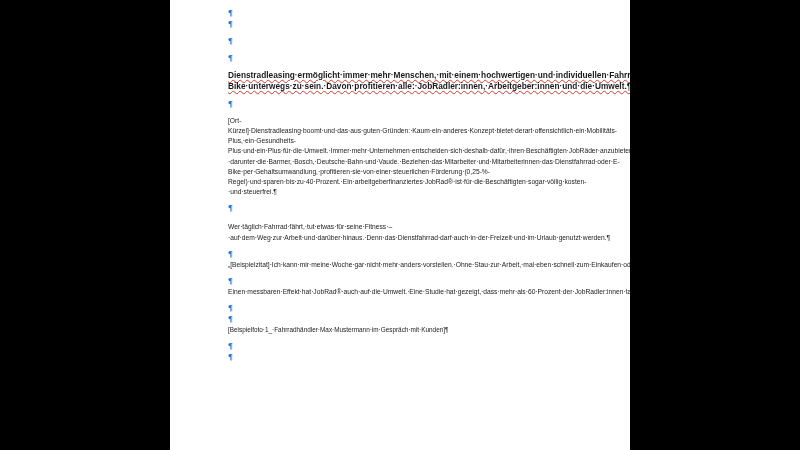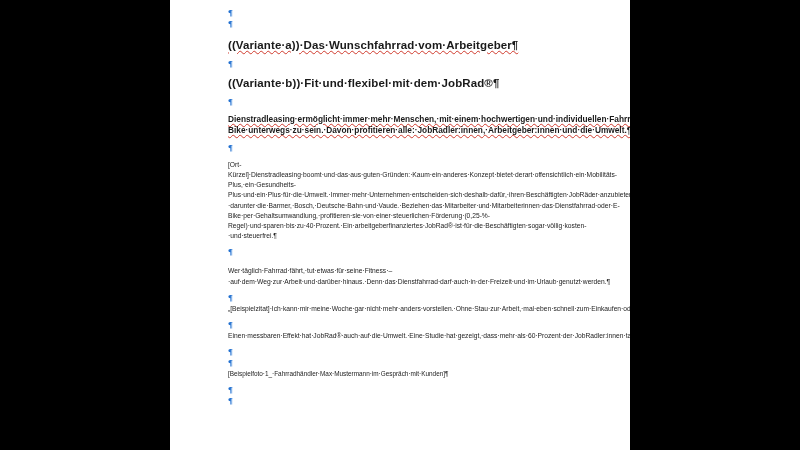--- a/index.html
+++ b/index.html
@@ -93,25 +93,23 @@
 </style>
 </head>
 <body>
 
 <div class="page">
   <div class="content">
 
     <p class="empty-line mt8"><span class="pilcrow">¶</span></p>
     <p class="empty-line"><span class="pilcrow">¶</span></p>
 
-    <p class="variant mt8"><span class="red-wavy">((Variante·a))·Das·Wunschfahrrad·vom·Arbeitgeber¶</span></p>
 
     <p class="empty-line mt6"><span class="pilcrow">¶</span></p>
 
-    <p class="variant mt6"><span>((Variante·b))·Fit·und·flexibel·mit·dem·JobRad®¶</span></p>
 
     <p class="empty-line mt6"><span class="pilcrow">¶</span></p>
 
     <p class="lead mt6"><span class="red-wavy">Dienstradleasing·ermöglicht·immer·mehr·Menschen,·mit·einem·hochwertigen·und·individuellen·Fahrrad·oder·E-Bike·unterwegs·zu·sein.·Davon·profitieren·alle:·JobRadler:innen,·Arbeitgeber:innen·und·die·Umwelt.¶</span></p>
 
     <p class="empty-line mt6"><span class="pilcrow">¶</span></p>
 
     <p class="body-text mt6"><span>[Ort-Kürzel]·Dienstradleasing·boomt·und·das·aus·guten·Gründen:·Kaum·ein·anderes·Konzept·bietet·derart·offensichtlich·ein·Mobilitäts-Plus,·ein·Gesundheits-Plus·und·ein·Plus·für·die·Umwelt.·Immer·mehr·Unternehmen·entscheiden·sich·deshalb·dafür,·ihren·Beschäftigten·JobRäder·anzubieten·–·darunter·die·Barmer,·Bosch,·Deutsche·Bahn·und·Vaude.·Beziehen·das·Mitarbeiter·und·Mitarbeiterinnen·das·Dienstfahrrad·oder·E-Bike·per·Gehaltsumwandlung,·profitieren·sie·von·einer·steuerlichen·Förderung·(0,25-%-Regel)·und·sparen·bis·zu·40·Prozent.·Ein·arbeitgeberfinanziertes·JobRad®·ist·für·die·Beschäftigten·sogar·völlig·kosten-·und·steuerfrei.¶</span></p>
 
     <p class="empty-line mt6"><span class="pilcrow">¶</span></p>

